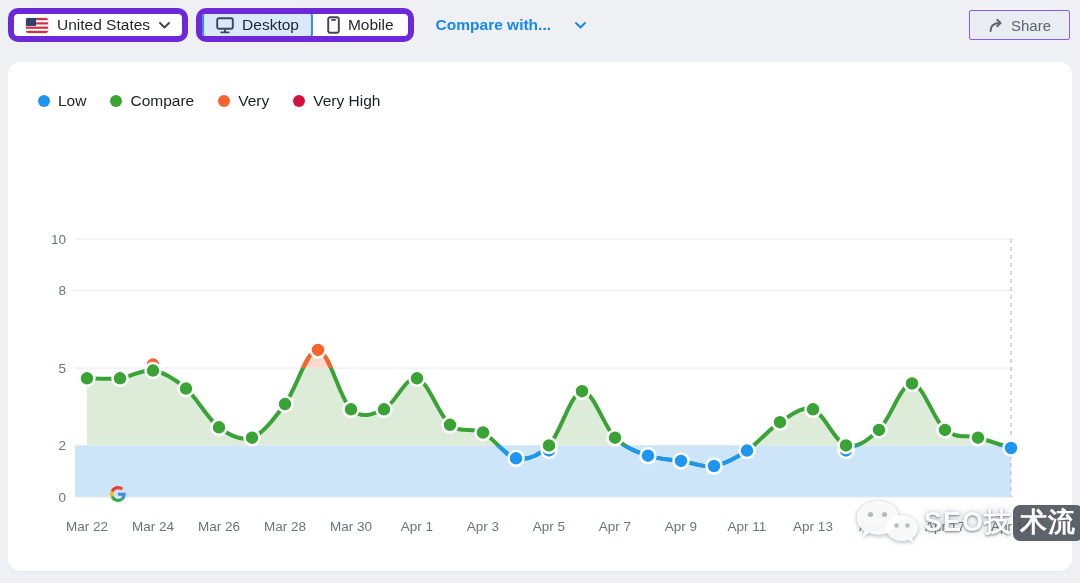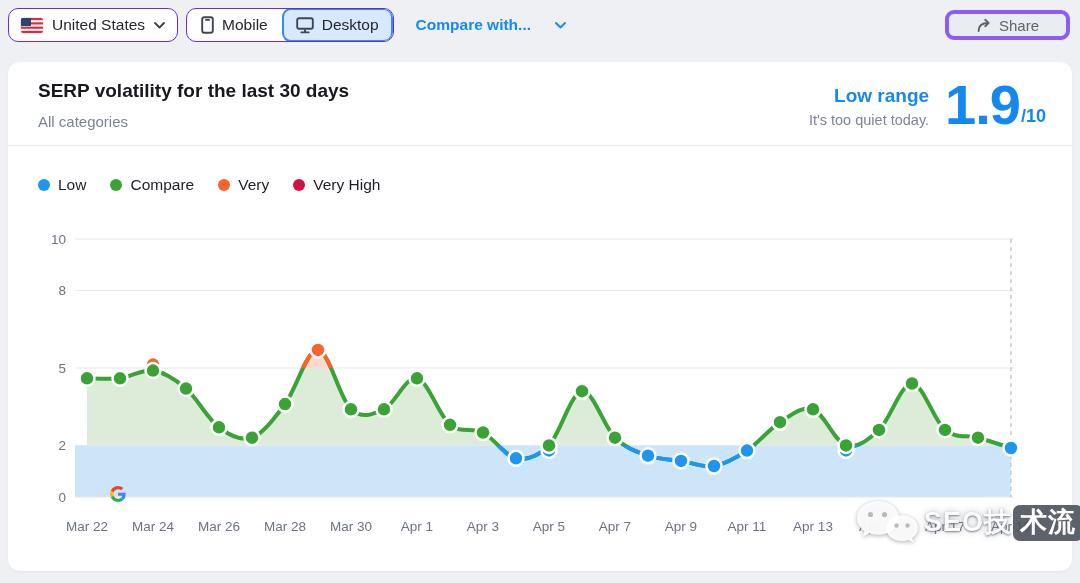--- a/index.html
+++ b/index.html
@@ -4,32 +4,32 @@
 <style>
   * { box-sizing: border-box; }
   html,body { margin:0; padding:0; }
   body {
     width:1080px; height:583px; position:relative; overflow:hidden;
     background:#eef0f4; font-family:"Liberation Sans", sans-serif; color:#1a1d23;
   }
   
   .topbar { position:absolute; top:0; left:0; width:1080px; height:50px;
     display:flex; align-items:center; gap:8px; padding:0 10px 0 8px; }
-  .ctl { display:flex; align-items:center; background:#fff; border:1px solid #6d28d9;
+  .ctl { display:flex; align-items:center; background:#fff; border:6px solid #6d28d9;
     border-radius:10px; height:34px; font-size:15.5px; color:#23262d; }
   .country { padding:0 12px; gap:9px; cursor:pointer; }
   .flag { width:22px; height:15px; border-radius:2px; overflow:hidden; box-shadow:0 0 0 1px rgba(0,0,0,.08); flex:0 0 auto; }
   .chev { width:11px; height:7px; }
   .segmented { overflow:hidden; padding:0; }
   .seg { display:flex; align-items:center; gap:8px; height:34px; padding:0 14px; cursor:pointer; border-radius:9px; }
   .seg.selected { background:#d8e9fd; box-shadow:inset 0 0 0 2px #2f8fee; }
   .compare { margin-left:14px; display:flex; align-items:center; gap:24px; color:#1788ef;
     font-size:15.5px; font-weight:700; cursor:pointer; }
   .share { margin-left:auto; display:flex; align-items:center; gap:7px; background:#e9ecf1;
-    border:4px solid #8b5cf6; border-radius:9px; height:30px; padding:0 27px;
+    border:1px solid #8b5cf6; border-radius:2px; height:30px; padding:0 18px;
     font-size:15px; color:#5d6470; cursor:pointer; }
   
   .card { position:absolute; left:8px; top:62px; width:1064px; height:509px; background:#fff;
     border-radius:12px; box-shadow:0 1px 2px rgba(20,30,50,.05); }
   .card-header { position:relative; height:84px; border-bottom:1px solid #e8eaef; padding:18px 26px 0 30px; }
   .card-title { font-size:19px; font-weight:700; color:#16181d; }
   .card-subtitle { margin-top:11px; font-size:15px; color:#7c8394; }
   .score-block { position:absolute; top:16px; right:26px; display:flex; align-items:flex-start; gap:16px; }
   .range-texts { text-align:right; padding-top:7px; }
   .range-label { font-size:19px; font-weight:700; color:#1788ef; }
@@ -68,69 +68,55 @@
         <rect width="10" height="8" fill="#31416e"></rect>
       </svg>
     </span>
     <span>United States</span>
     <svg class="chev" viewBox="0 0 11 7">
       <polyline points="1,1 5.5,5.5 10,1" fill="none" stroke="#3c414b" stroke-width="1.8" stroke-linecap="round" stroke-linejoin="round"></polyline>
     </svg>
   </div>
 
   <div class="ctl segmented">
-    <div class="seg">
-      <svg width="13" height="18" viewBox="0 0 13 18">
-        <rect x="1.2" y="1.2" width="10.6" height="15.6" rx="2" fill="none" stroke="#3f4551" stroke-width="1.9"></rect>
-        <line x1="4.8" y1="3.9" x2="8.2" y2="3.9" stroke="#3f4551" stroke-width="1.6" stroke-linecap="round"></line>
-      </svg>
-      <span>Mobile</span>
-    </div>
     <div class="seg selected">
       <svg width="18" height="17" viewBox="0 0 18 17">
         <rect x="1.2" y="1.2" width="15.6" height="10.6" rx="1.8" fill="none" stroke="#3f4551" stroke-width="1.9"></rect>
         <line x1="9" y1="12.4" x2="9" y2="15" stroke="#3f4551" stroke-width="1.9"></line>
         <line x1="5.3" y1="15.4" x2="12.7" y2="15.4" stroke="#3f4551" stroke-width="1.9" stroke-linecap="round"></line>
       </svg>
       <span>Desktop</span>
     </div>
+    <div class="seg">
+      <svg width="13" height="18" viewBox="0 0 13 18">
+        <rect x="1.2" y="1.2" width="10.6" height="15.6" rx="2" fill="none" stroke="#3f4551" stroke-width="1.9"></rect>
+        <line x1="4.8" y1="3.9" x2="8.2" y2="3.9" stroke="#3f4551" stroke-width="1.6" stroke-linecap="round"></line>
+      </svg>
+      <span>Mobile</span>
+    </div>
   </div>
 
   <div class="compare">
     <span>Compare with...</span>
     <svg class="chev" viewBox="0 0 11 7">
       <polyline points="1,1 5.5,5.5 10,1" fill="none" stroke="#1788ef" stroke-width="1.9" stroke-linecap="round" stroke-linejoin="round"></polyline>
     </svg>
   </div>
 
   <div class="share">
     <svg width="16" height="15" viewBox="0 0 16 15">
       <path d="M2.6 13 C2.6 7.6 5.8 5 12.2 5" fill="none" stroke="#5d6470" stroke-width="1.9" stroke-linecap="round"></path>
       <polyline points="9.2,1.8 12.6,5 9.2,8.2" fill="none" stroke="#5d6470" stroke-width="1.9" stroke-linecap="round" stroke-linejoin="round"></polyline>
     </svg>
     <span>Share</span>
   </div>
 </div>
 
 <div class="card">
 
-  <div class="card-header">
-    <div class="card-title">SERP volatility for the last 30 days</div>
-    <div class="card-subtitle">All categories</div>
-    <div class="score-block">
-      <div class="range-texts">
-        <div class="range-label">Low range</div>
-        <div class="range-caption">It's too quiet today.</div>
-      </div>
-      <div class="score">
-        <span class="score-value">1.9</span>
-        <span class="score-denom">/10</span>
-      </div>
-    </div>
-  </div>
 
   <div class="legend">
     <div class="legend-item">
       <span class="legend-dot" style="background: rgb(30, 150, 240);"></span>
       <span>Low</span>
     </div>
     <div class="legend-item">
       <span class="legend-dot" style="background: rgb(58, 163, 54);"></span>
       <span>Compare</span>
     </div>

